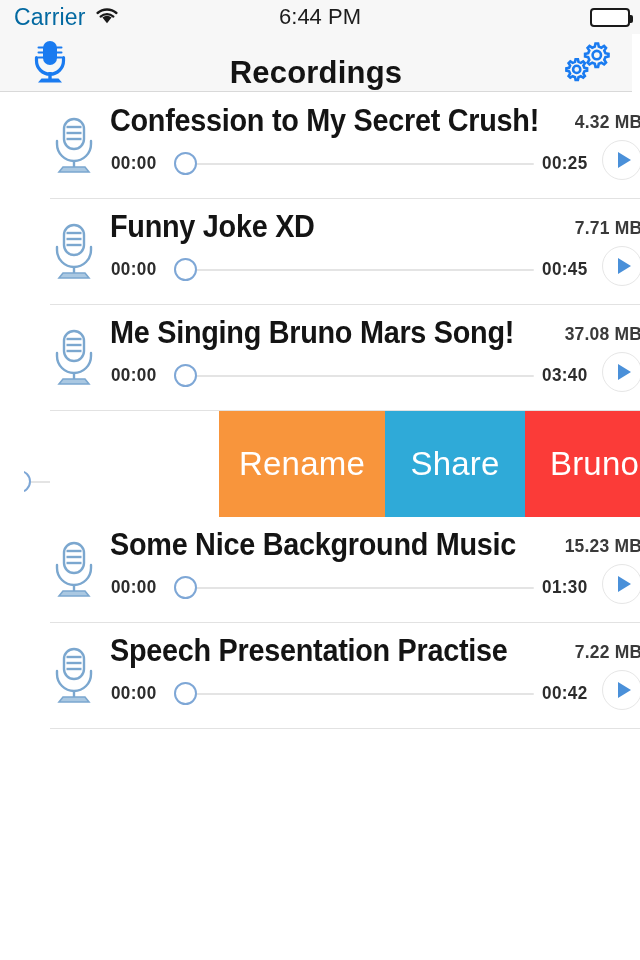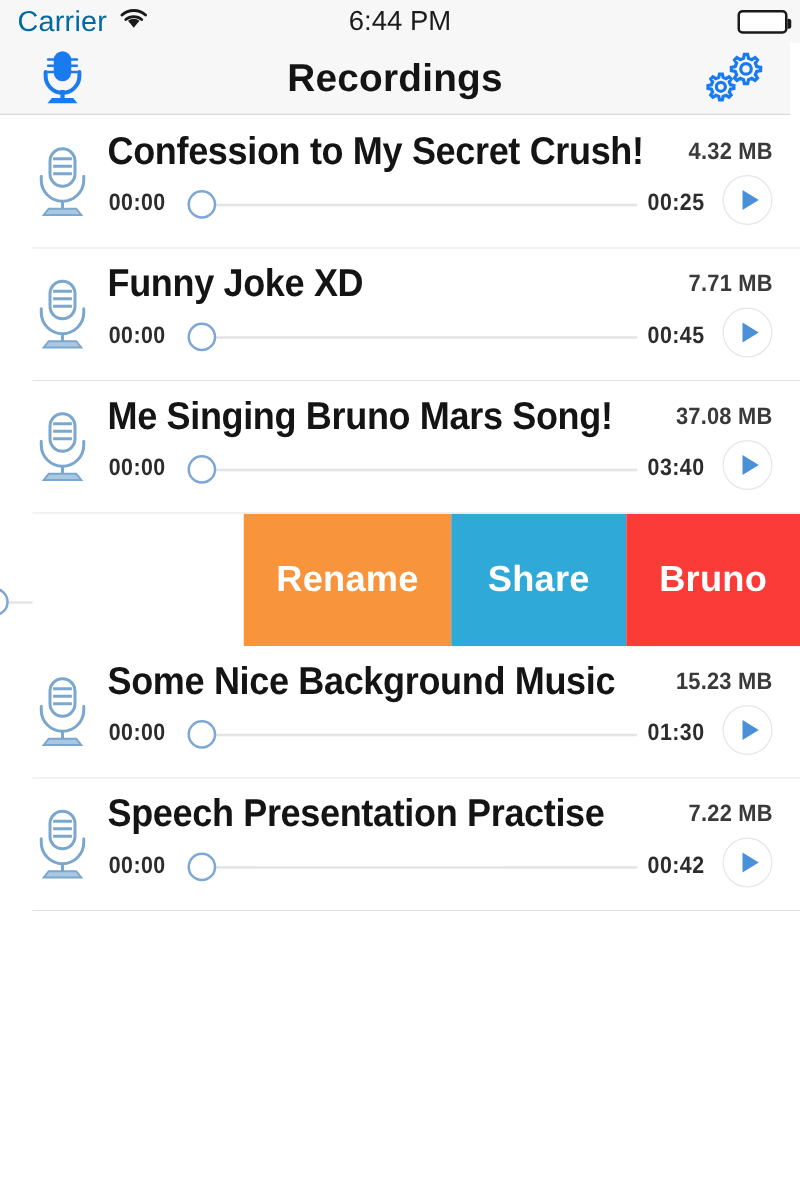--- a/index.html
+++ b/index.html
@@ -31,32 +31,32 @@
   .battery::after {
     content:""; position:absolute; right:-5px; top:5px;
     width:3px; height:8px; background:#1a1a1a; border-radius:0 2px 2px 0;
   }
   .battery-fill { width:100%; height:100%; background:#1a1a1a; border-radius:1px; }
 
   
   .nav-bar {
     position:absolute; top:34px; left:0; width:632px; height:58px;
     background:#f7f7f7; border-bottom:1px solid #d9d9d9;
-    display:flex; align-items:center; justify-content:center;
+    display:flex; align-items:flex-end; justify-content:center;
   }
   .nav-title {
     font-size:31px; font-weight:700; color:#141414; letter-spacing:.2px;
   }
   .nav-btn-left { position:absolute; left:22px; top:8px; width:56px; height:44px;
     display:flex; align-items:center; justify-content:center; }
   .nav-btn-right { position:absolute; right:16px; top:8px; width:60px; height:44px;
     display:flex; align-items:center; justify-content:center; }
 
   
-  .list { position:absolute; top:93px; left:0; width:640px; }
+  .list { position:absolute; top:93px; left:0; width:640px;padding-left:24px; }
   .row {
     position:relative; width:640px; height:106px;
     background:#ffffff; overflow:hidden;
   }
   .row + .row { }
   .row-sep {
     position:absolute; left:26px; right:0; bottom:0; height:1px; background:#e2e2e2;
   }
   .row-inner {
     position:absolute; inset:0;
@@ -119,21 +119,21 @@
   }
 
   
   .row.swiped .row-inner { transform:translateX(-166px); }
   .actions {
     position:absolute; top:0; right:0; height:106px;
     display:flex; z-index:5;
   }
   .action {
     display:flex; align-items:center; justify-content:center;
-    color:#ffffff; font-size:29px; font-weight:700;
+    color:#ffffff; font-size:33px; font-weight:400;
     letter-spacing:.2px;
   }
   .action.rename { width:166px; background:#F8953C; }
   .action.share  { width:140px; background:#2FAAD8; }
   .action.delete { width:139px; background:#FB3B38; }
   .row.swiped { background:#ffffff; }
   .swipe-white {
     position:absolute; left:26px; top:0; width:169px; height:106px;
     background:#fff; z-index:1;
   }

